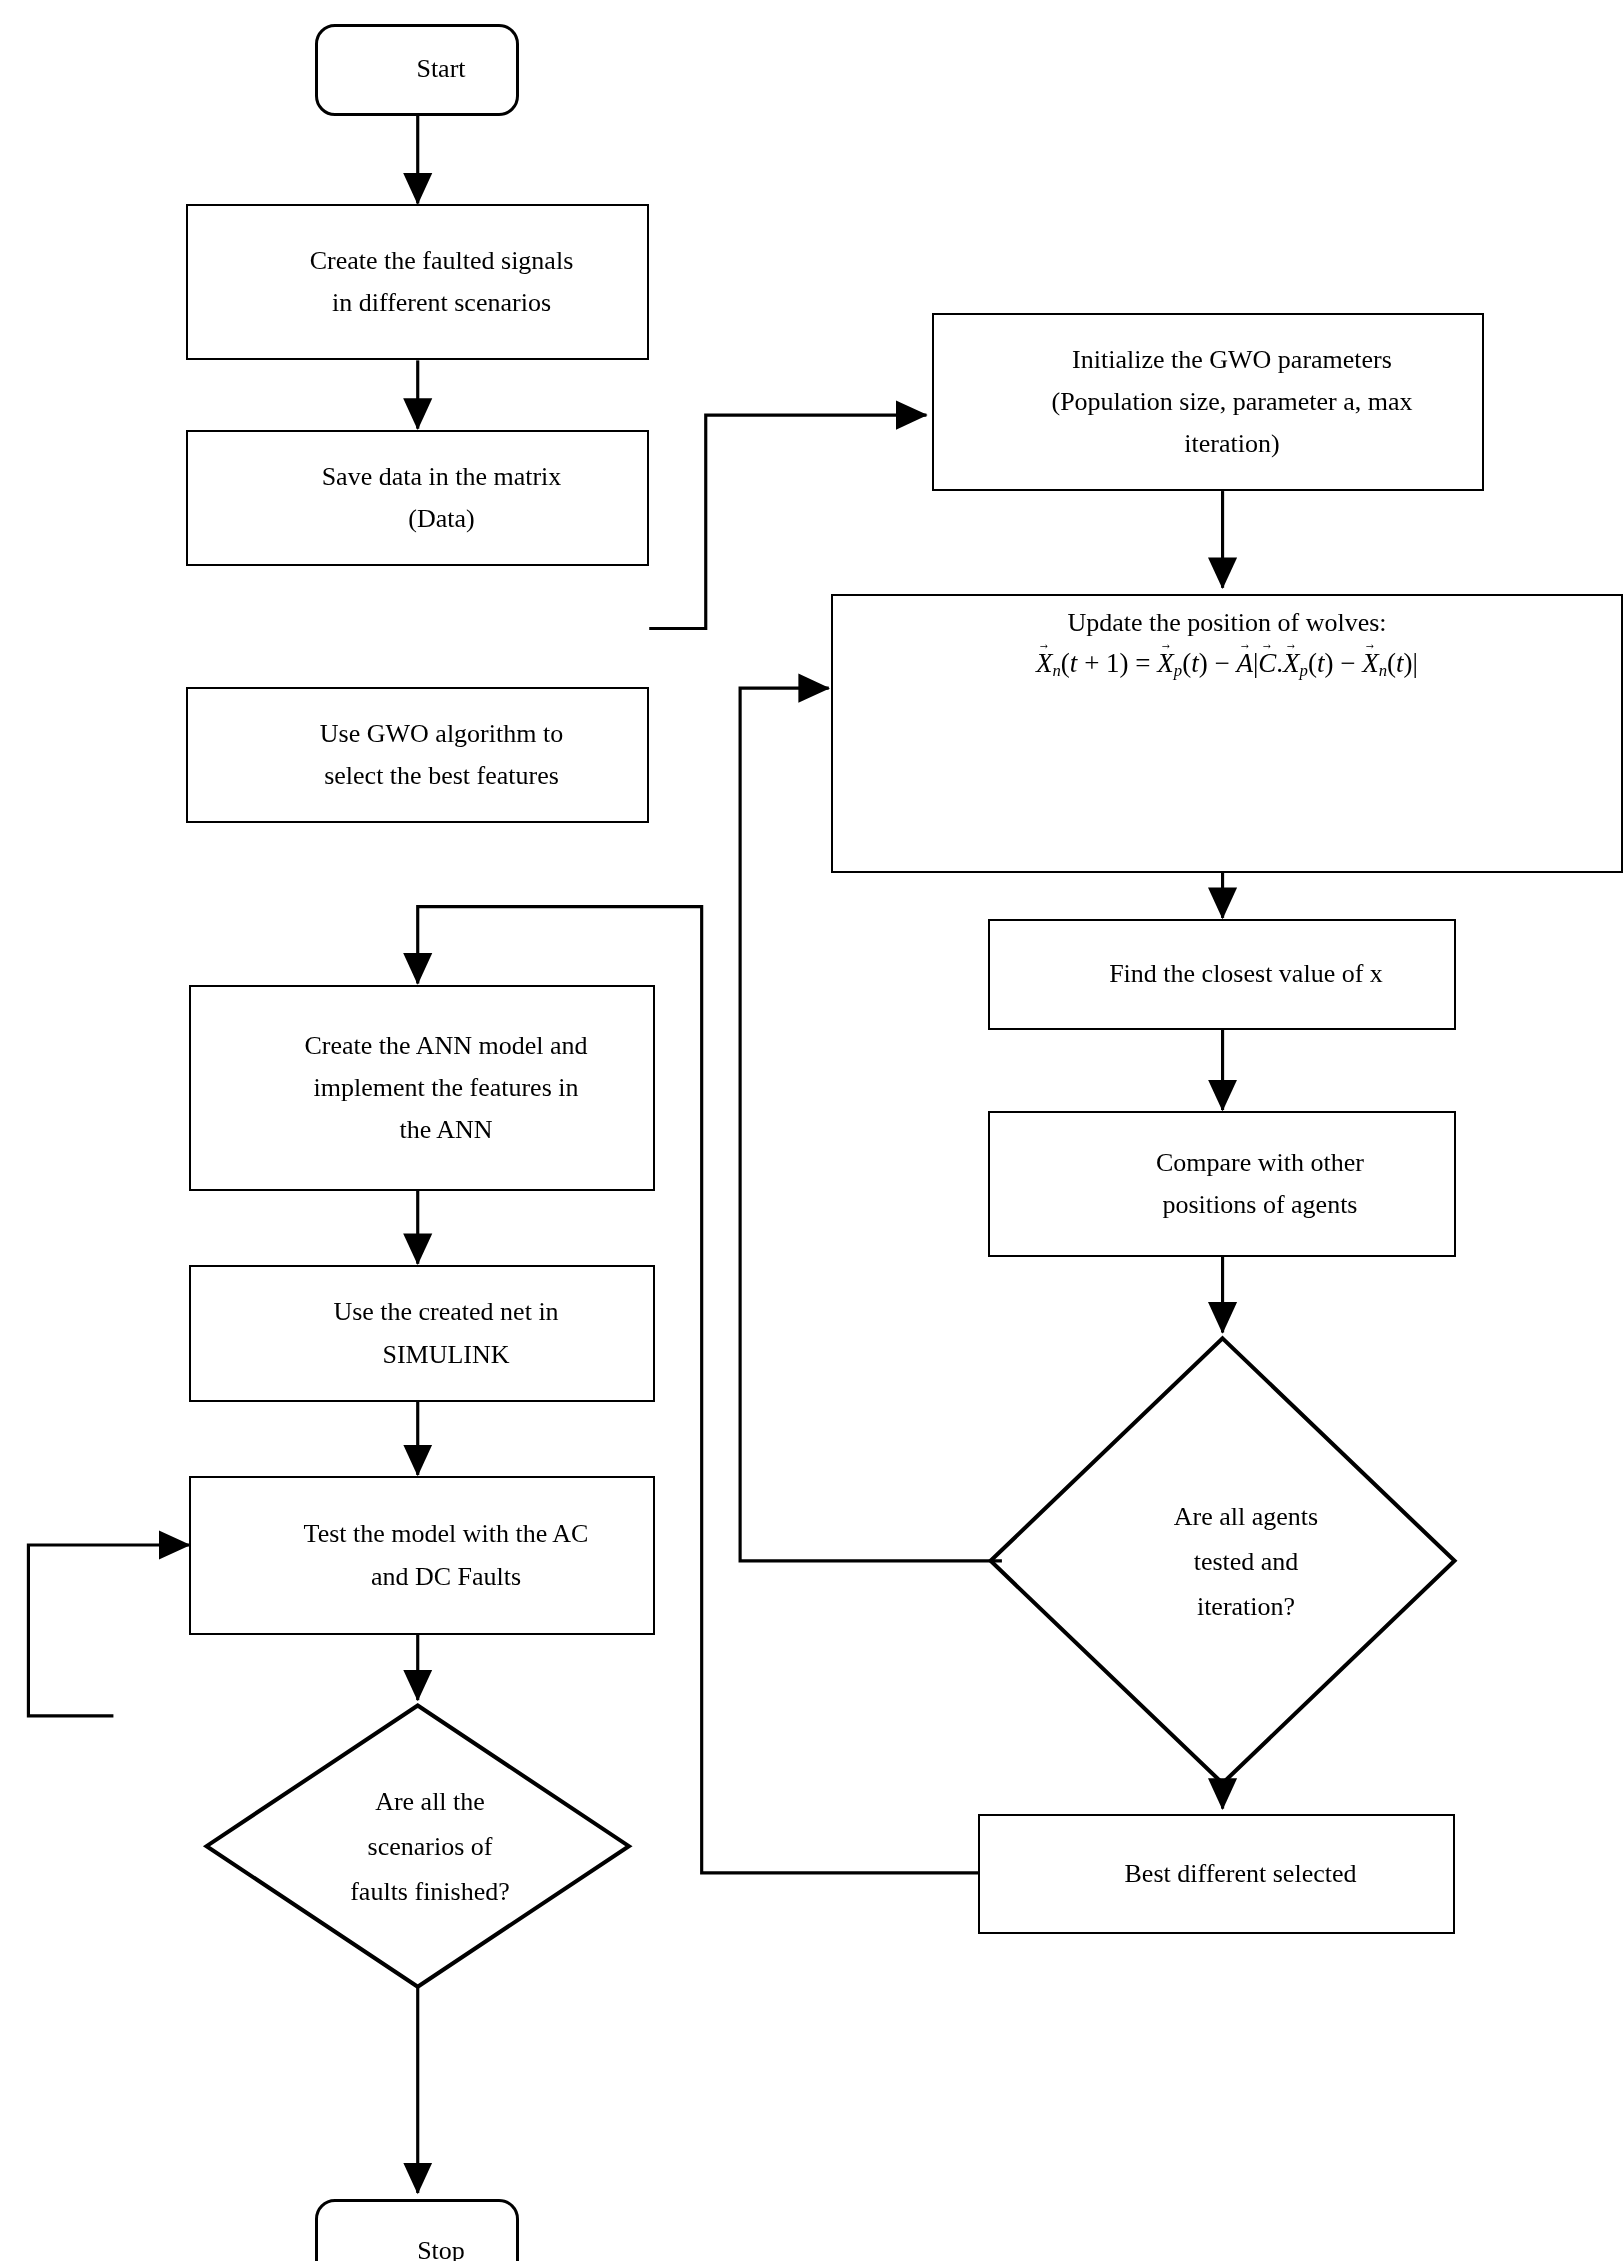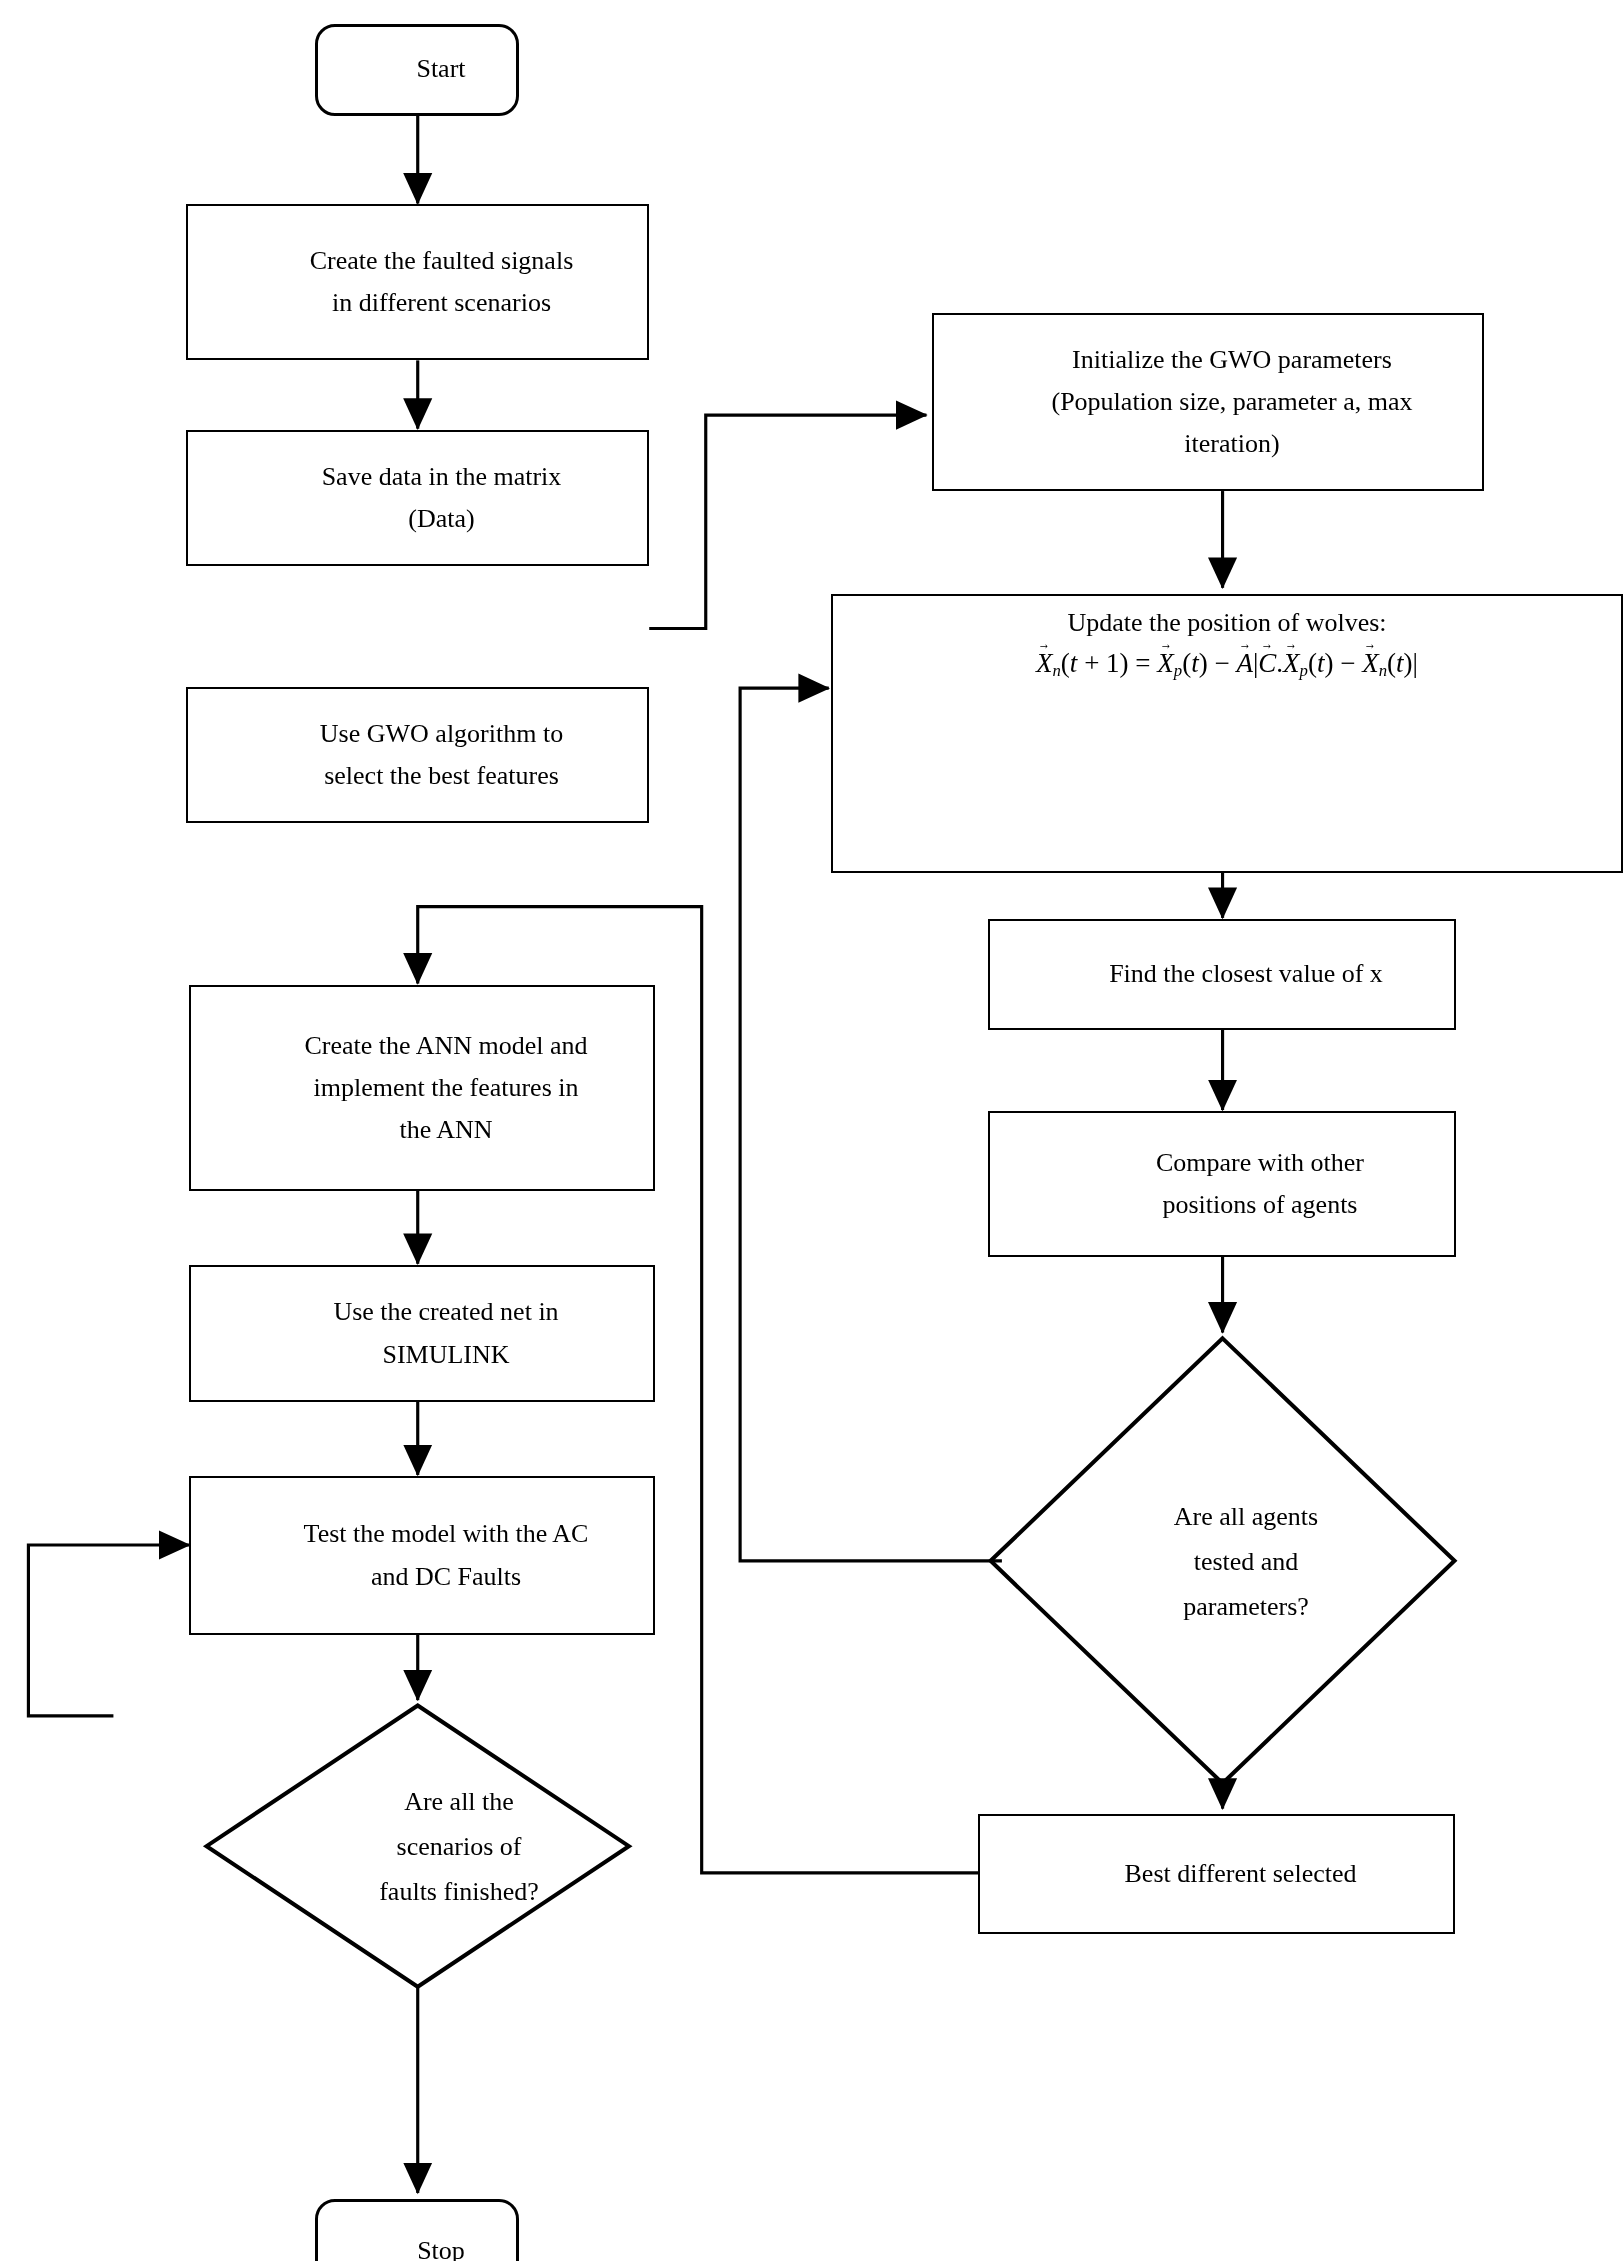--- a/index.html
+++ b/index.html
@@ -114,21 +114,21 @@
     <div class="txt">
       <div>Compare with other</div>
       <div>positions of agents</div>
     </div>
   </div>
 
   <div class="node dec" style="left:1075px;top:1479px;width:294px;height:167px;">
     <div class="txt">
       <div>Are all agents</div>
       <div>tested and</div>
-      <div>parameters?</div>
+      <div>iteration?</div>
     </div>
   </div>
 
   <div class="node proc" style="left:978px;top:1814px;width:477px;height:120px;">
     <div class="txt">
       <div>Best different selected</div>
     </div>
   </div>
 
   <div class="node proc" style="left:189px;top:985px;width:466px;height:206px;">
@@ -146,21 +146,21 @@
     </div>
   </div>
 
   <div class="node proc" style="left:189px;top:1476px;width:466px;height:159px;">
     <div class="txt">
       <div>Test the model with the AC</div>
       <div>and DC Faults</div>
     </div>
   </div>
 
-  <div class="node dec" style="left:288px;top:1764px;width:294px;height:167px;justify-content:flex-end;">
+  <div class="node dec" style="left:259px;top:1764px;width:294px;height:167px;justify-content:flex-end;">
     <div class="txt">
       <div>Are all the</div>
       <div>scenarios of</div>
       <div>faults finished?</div>
     </div>
   </div>
 
   <div class="node term" style="left:315px;top:2199px;width:204px;height:104px;">
     <div class="txt">Stop</div>
   </div>

